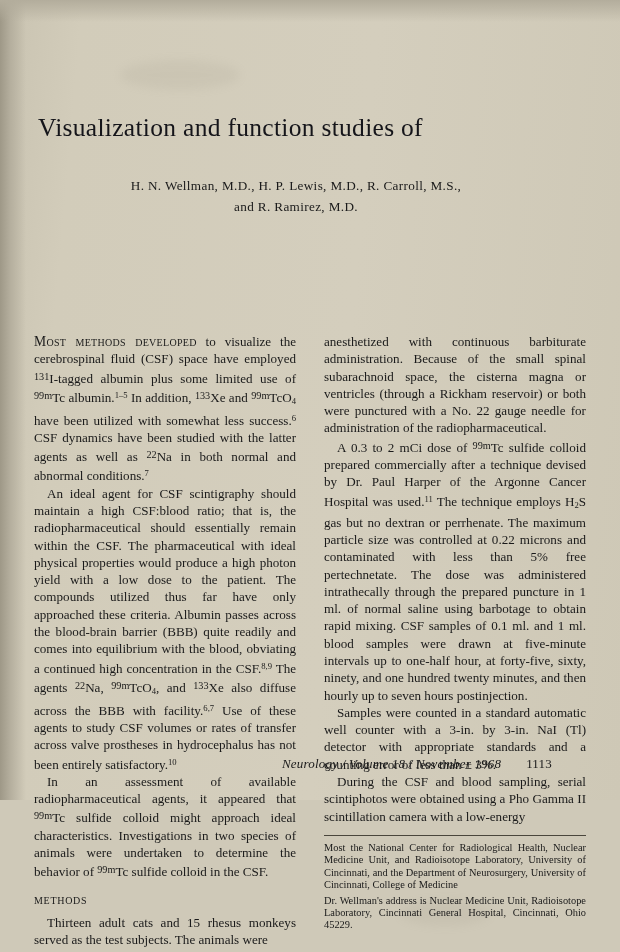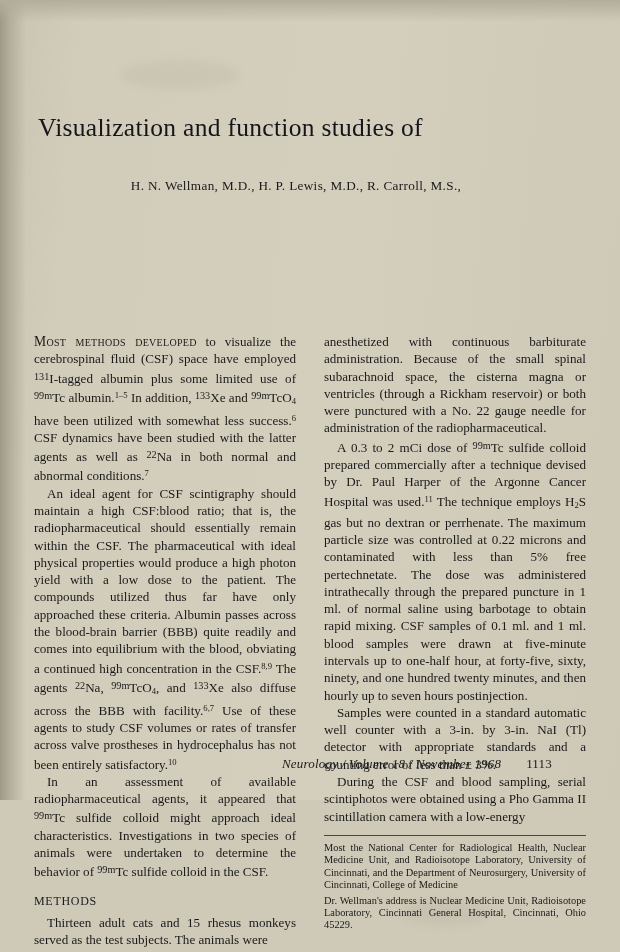--- a/index.html
+++ b/index.html
@@ -104,21 +104,21 @@
   .col p.first {
     text-indent: 0;
   }
   .dropcaps {
     font-variant: small-caps;
     font-size: 13.6px;
     letter-spacing: 0.3px;
   }
   .sec-head {
     font-variant: small-caps;
-    font-size: 17px;
+    font-size: 14px;
     letter-spacing: 0.7px;
     margin-top: 11px;
     margin-bottom: 5px;
   }
   sup {
     font-size: 0.66em;
     vertical-align: 0.45em;
   }
   sub {
     font-size: 0.66em;
@@ -185,20 +185,21 @@
   <div class="blotch" style="left:400px; top:900px; width:90px; height:26px;"></div>
 
   <div class="content">
 
     <h1 class="title">
       <span class="line">Visualization and function studies of</span>
     </h1>
 
     <div class="authors">
       <span class="ln">H. N. Wellman, M.D., H. P. Lewis, M.D., R. Carroll, M.S.,</span>
+      <span class="ln">and R. Ramirez, M.D.</span>
     </div>
 
     <div class="columns">
 
       <div class="col">
         <p class="first"><span class="dropcaps">Most methods developed</span> to visualize the cerebrospinal fluid (CSF) space have employed <span class="isotope">131</span>I-tagged albumin plus some limited use of <span class="isotope">99m</span>Tc albumin.<sup>1–5</sup> In addition, <span class="isotope">133</span>Xe and <span class="isotope">99m</span>TcO<sub>4</sub> have been utilized with somewhat less success.<sup>6</sup> CSF dynamics have been studied with the latter agents as well as <span class="isotope">22</span>Na in both normal and abnormal conditions.<sup>7</sup></p>
 
         <p>An ideal agent for CSF scintigraphy should maintain a high CSF:blood ratio; that is, the radiopharmaceutical should essentially remain within the CSF. The pharmaceutical with ideal physical properties would produce a high photon yield with a low dose to the patient. The compounds utilized thus far have only approached these criteria. Albumin passes across the blood-brain barrier (BBB) quite readily and comes into equilibrium with the blood, obviating a continued high concentration in the CSF.<sup>8,9</sup> The agents <span class="isotope">22</span>Na, <span class="isotope">99m</span>TcO<sub>4</sub>, and <span class="isotope">133</span>Xe also diffuse across the BBB with facility.<sup>6,7</sup> Use of these agents to study CSF volumes or rates of transfer across valve prostheses in hydrocephalus has not been entirely satisfactory.<sup>10</sup></p>
 
         <p>In an assessment of available radiopharmaceutical agents, it appeared that <span class="isotope">99m</span>Tc sulfide colloid might approach ideal characteristics. Investigations in two species of animals were undertaken to determine the behavior of <span class="isotope">99m</span>Tc sulfide colloid in the CSF.</p>

